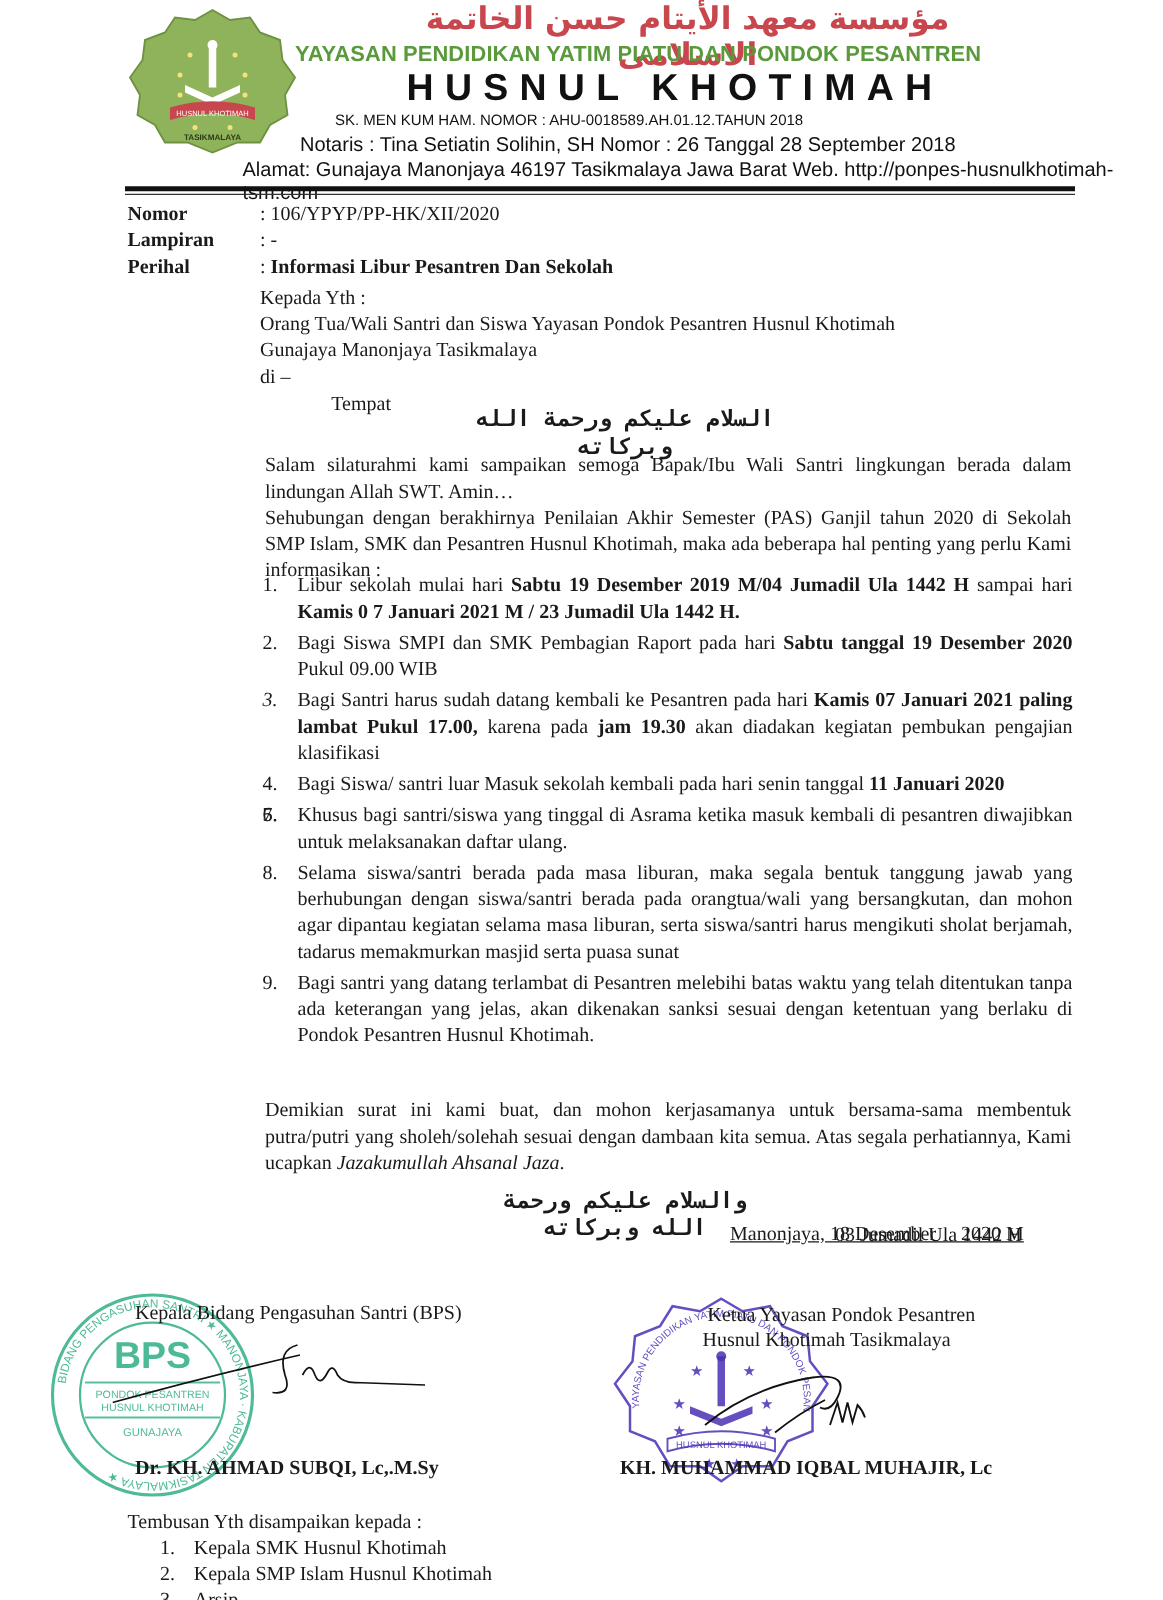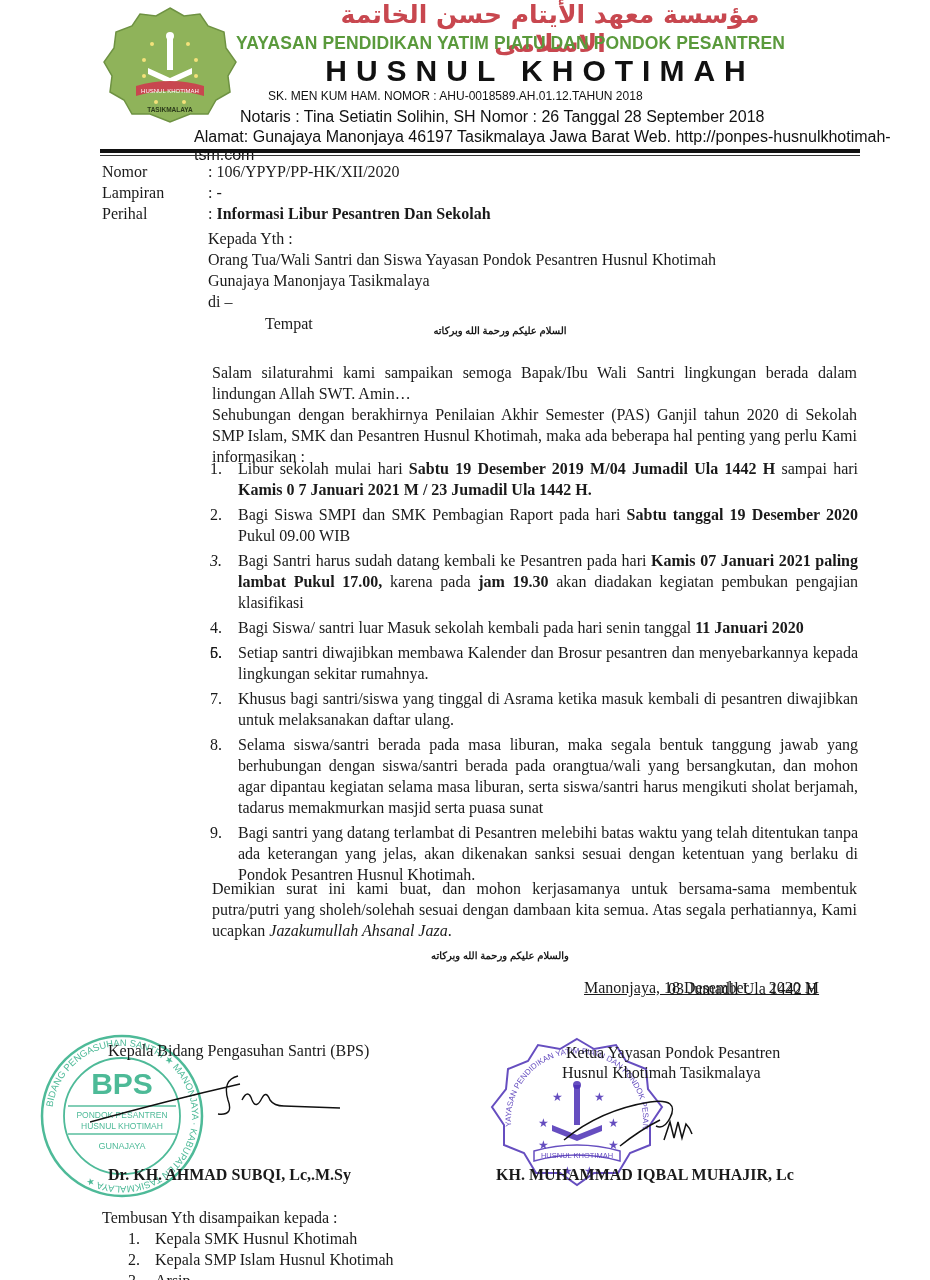--- a/index.html
+++ b/index.html
@@ -14,31 +14,31 @@
   .arabic-title { left:300px; top:0px; width:500px; text-align:center; font-family:"DejaVu Sans", sans-serif; font-size:25px; font-weight:bold; color:#c8474f; direction:rtl; }
   .yayasan { left:236px; top:33px; font-family:"Liberation Sans", sans-serif; font-weight:bold; font-size:17.5px; color:#5a9a3c; letter-spacing:0.1px; }
   .husnul { left:270px; top:54px; width:540px; text-align:center; font-family:"Liberation Sans", sans-serif; font-weight:bold; font-size:30px; letter-spacing:9px; color:#111; }
   .sk { left:268px; top:89px; font-family:"Liberation Sans", sans-serif; font-size:12px; color:#111; }
   .notaris { left:240px; top:108px; font-family:"Liberation Sans", sans-serif; font-size:16px; color:#111; }
   .alamat { left:194px; top:128px; font-family:"Liberation Sans", sans-serif; font-size:16px; color:#111; }
   .rule-thick { left:100px; top:149px; width:760px; height:4px; background:#111; }
   .rule-thin { left:100px; top:155px; width:760px; height:1px; background:#333; }
 
   .txt { font-size:16px; line-height:21px; }
-  .meta-label { left:102px; }
+  .meta-label { left:102px;font-weight:bold; }
   .meta-val { left:208px; }
   .bold { font-weight:bold; }
   .bi { font-weight:bold; }
   .it { font-style:italic; }
 
   .para { left:212px; width:645px; text-align:justify; font-size:16px; line-height:21px; }
   .list { left:210px; width:648px; font-size:16px; line-height:21px; }
   .li { position:relative; padding-left:28px; text-align:justify; }
   .li .num { position:absolute; left:0; top:0; }
-  .arabic { font-family:Liberation Sans, sans-serif; font-weight:bold; font-size:10px; direction:rtl; }
+  .arabic { font-family:Liberation Mono, monospace; font-weight:bold; font-size:18px; direction:rtl; }
   .u { text-decoration:underline; }
 
   .stamp-left { left:38px; top:1032px; width:168px; height:168px; }
   .stamp-right { left:482px; top:1035px; width:190px; height:155px; }
   .sig { pointer-events:none; }
 </style>
 </head>
 <body>
 
 <div class="abs logo">
@@ -103,21 +103,20 @@
   </div>
   <div class="li" style="margin-top:4px">
     <span class="num">4.</span>
     <span>Bagi Siswa/ santri luar Masuk sekolah kembali  pada hari senin tanggal </span><span class="bold">11 Januari 2020</span>
   </div>
   <div class="li" style="margin-top:4px">
     <span class="num">5.</span>
   </div>
   <div class="li" style="margin-top:4px">
     <span class="num">6.</span>
-    <span>Setiap santri diwajibkan membawa Kalender dan Brosur pesantren dan menyebarkannya kepada lingkungan sekitar rumahnya.</span>
   </div>
   <div class="li" style="margin-top:4px">
     <span class="num">7.</span>
     <span>Khusus bagi santri/siswa yang tinggal di Asrama ketika masuk kembali di pesantren diwajibkan untuk  melaksanakan daftar ulang.</span>
   </div>
   <div class="li" style="margin-top:4px">
     <span class="num">8.</span>
     <span>Selama siswa/santri berada pada masa liburan, maka segala bentuk tanggung jawab yang berhubungan dengan siswa/santri berada pada orangtua/wali yang bersangkutan, dan mohon agar dipantau kegiatan selama masa liburan, serta siswa/santri harus mengikuti sholat berjamah, tadarus memakmurkan masjid  serta puasa sunat</span>
   </div>
   <div class="li" style="margin-top:4px">

